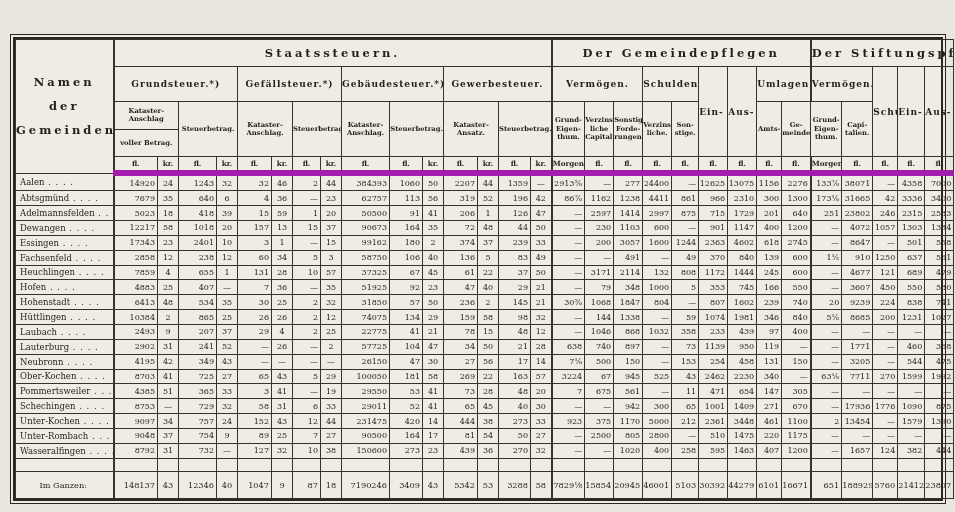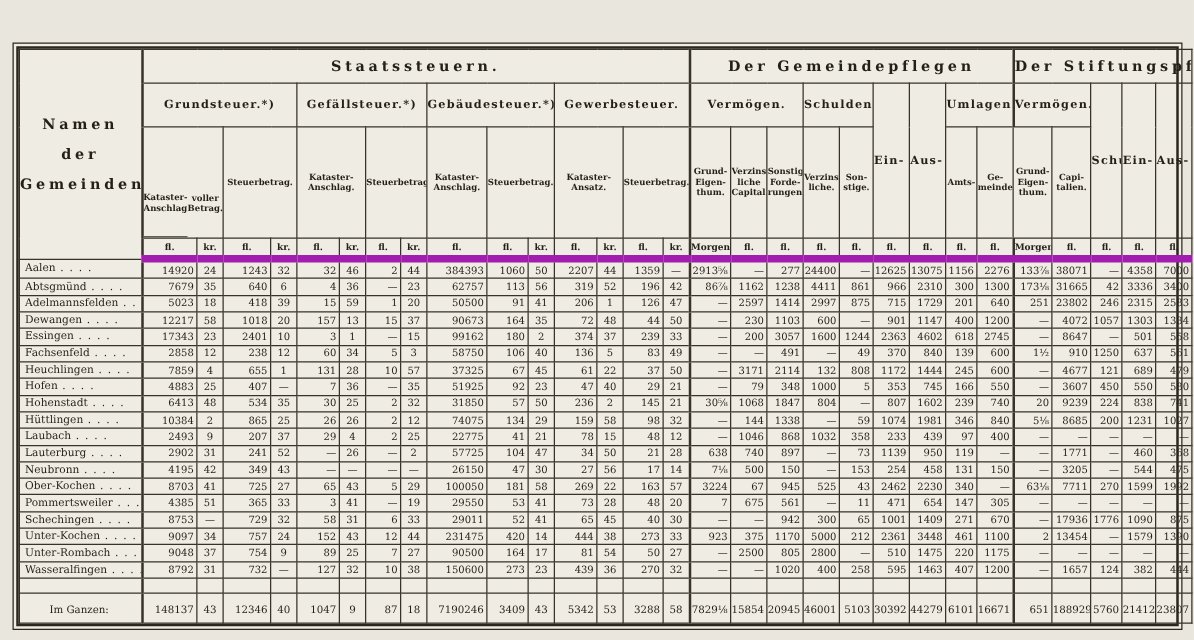--- a/index.html
+++ b/index.html
@@ -15,21 +15,21 @@
          display:flex;flex-direction:column;}
   table{border-collapse:collapse;table-layout:fixed;width:100%;flex:1 1 auto;}
   th,td{border:1px solid #38322a;padding:0;overflow:hidden;white-space:nowrap;}
   thead th{font-weight:bold;vertical-align:middle;text-align:center;}
   .name-head{font-size:11px;letter-spacing:2px;white-space:pre-line;line-height:2.1;}
   .grp-row th{font-size:11.5px;letter-spacing:3px;height:26px;margin-left:12px;}
   .sub-row th{font-size:9px;letter-spacing:1px;height:34px;margin-top:28px;}
   .leaf-row th{font-size:6.8px;height:54px;white-space:pre-line;line-height:1.25;
                font-weight:bold;letter-spacing:0;}
   .unit-row th{font-size:7.2px;height:13px;border-bottom:6px solid #a21caf;}
-  .split-cell{display:flex;height:54px;justify-content:stretch;margin-top:34px;}
+  .split-cell{display:flex;flex-direction:column;height:54px;justify-content:stretch;}
   .split-cell div{flex:1;display:flex;align-items:center;justify-content:center;}
   .split-cell div:first-child{border-bottom:1px solid #38322a;}
   tbody td{font-size:8px;height:12px;text-align:right;padding-right:2px;}
   td.name-cell{text-align:left;padding-left:4px;font-size:8.5px;}
   tbody tr.muni-row td.name-cell::after{content:" . . . .";letter-spacing:1px;}
   td.kr{text-align:center;padding-right:0;}
   .grp{border-left-width:2px !important;}
   tr.spacer-row td{height:11px;border-top:1px solid #38322a;border-bottom:1px solid #38322a;}
   tr.total-row td{height:22px;font-size:8.2px;}
   td.total-label{text-align:center;padding-right:2px;font-size:9px;}

